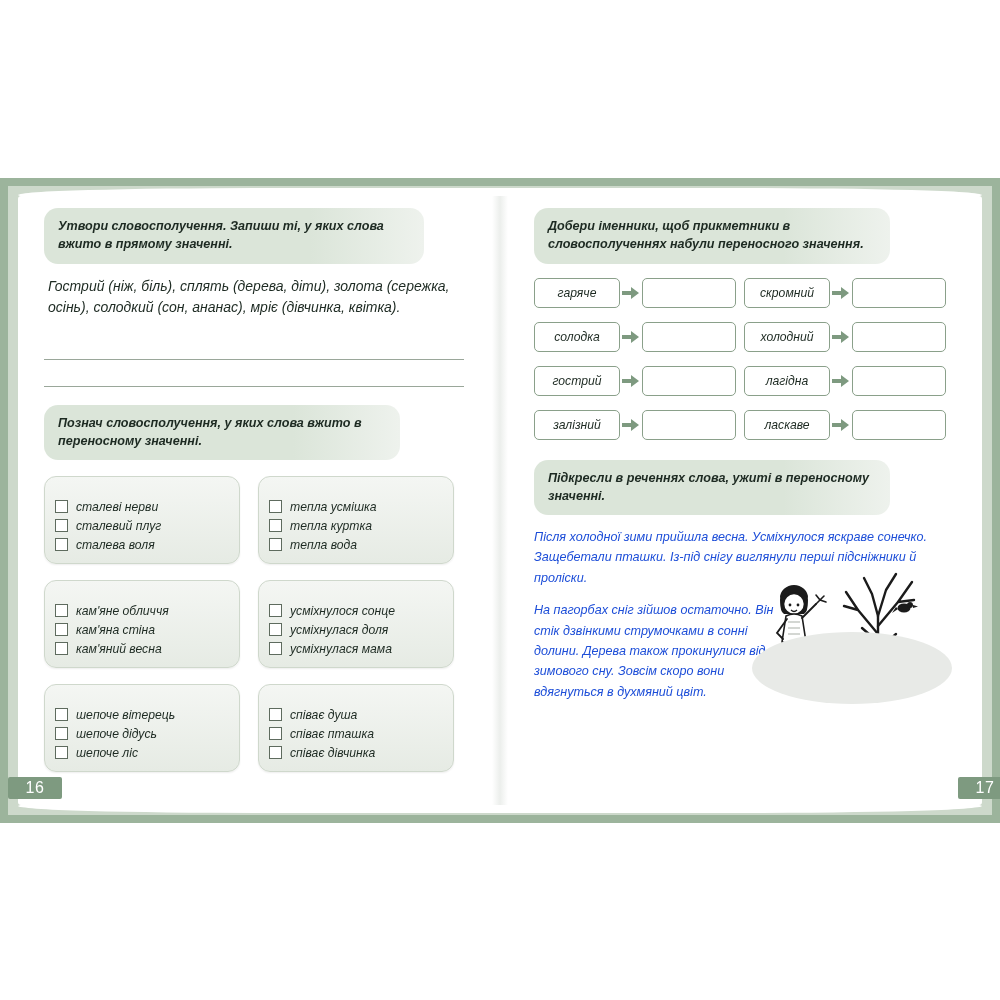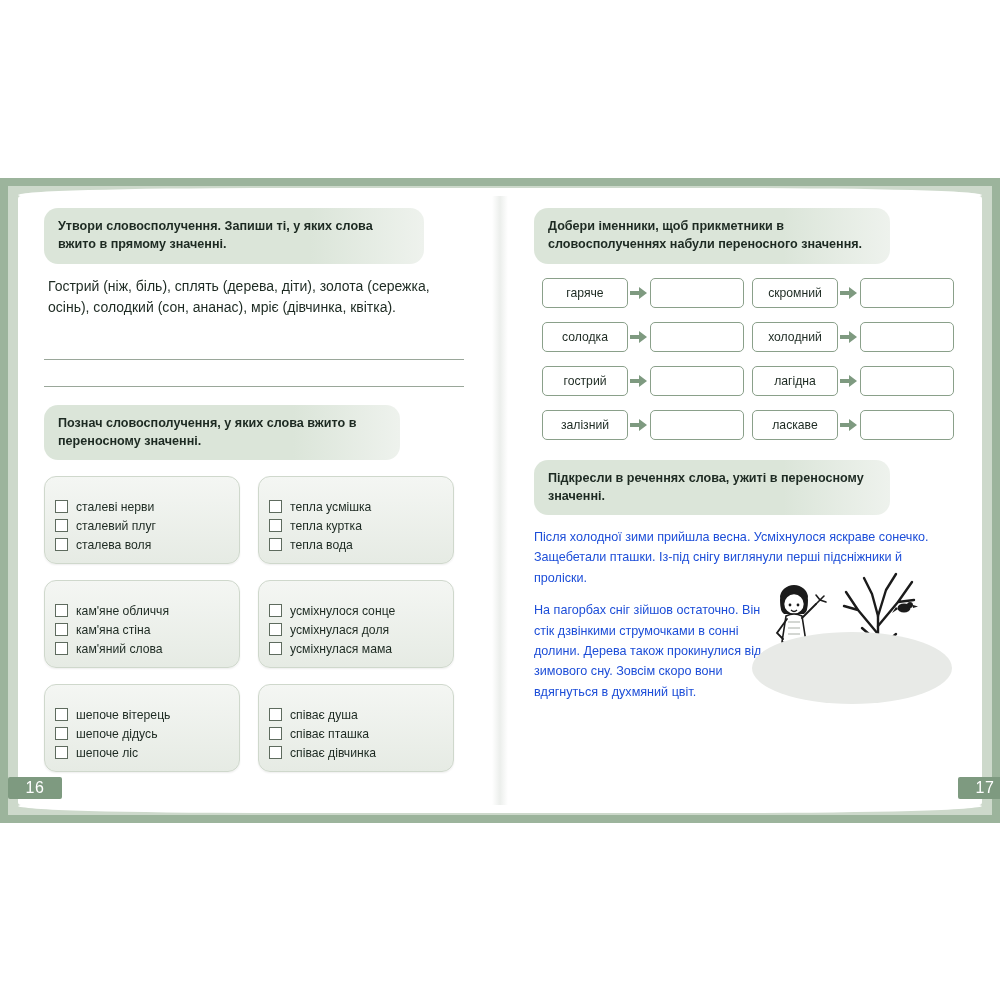--- a/index.html
+++ b/index.html
@@ -83,20 +83,21 @@
     border-radius: 2px;
     letter-spacing: .5px;
   }
   .pagenum.left { left: 8px; top: 777px; }
   .pagenum.right { left: 958px; top: 777px; }
 
   
   .col {
     position: absolute;
     top: 208px;
+    font-style: italic;
   }
   .col-left { left: 44px; width: 420px; }
   .col-right { left: 534px; width: 420px; }
 
   
   .banner {
     position: relative;
     background: linear-gradient(to right, #dbe5d9 0%, #dbe5d9 70%, #eef2ed 100%);
     border-radius: 14px;
     padding: 9px 14px 10px 14px;
@@ -161,21 +162,20 @@
   .pair-rows { margin-top: 14px; }
   .pair-row {
     display: flex;
     align-items: center;
     margin-bottom: 14px;
   }
   .pair-half {
     display: flex;
     align-items: center;
     width: 210px;
-    justify-content: flex-end;
   }
   .word-box {
     width: 86px;
     height: 30px;
     border: 1px solid #8aa08a;
     border-radius: 5px;
     background: #ffffff;
     display: flex;
     align-items: center;
     justify-content: center;
@@ -290,21 +290,21 @@
           <div class="check-item">
             <span class="box"></span>
             <span>кам'яне обличчя</span>
           </div>
           <div class="check-item">
             <span class="box"></span>
             <span>кам'яна стіна</span>
           </div>
           <div class="check-item">
             <span class="box"></span>
-            <span>кам'яний слова</span>
+            <span>кам'яний весна</span>
           </div>
         </div>
         <div class="check-card">
           <div class="check-item">
             <span class="box"></span>
             <span>усміхнулося сонце</span>
           </div>
           <div class="check-item">
             <span class="box"></span>
             <span>усміхнулася доля</span>

